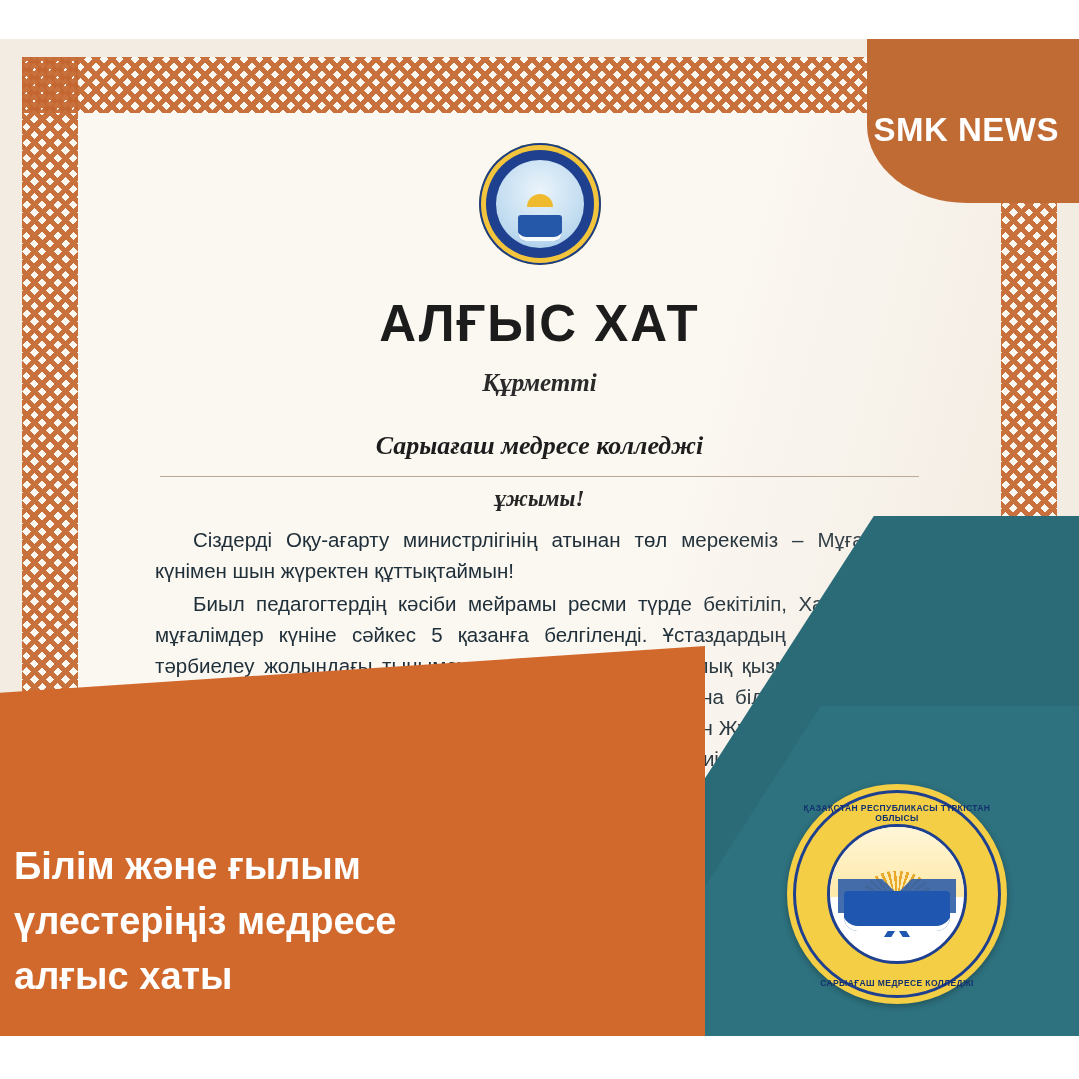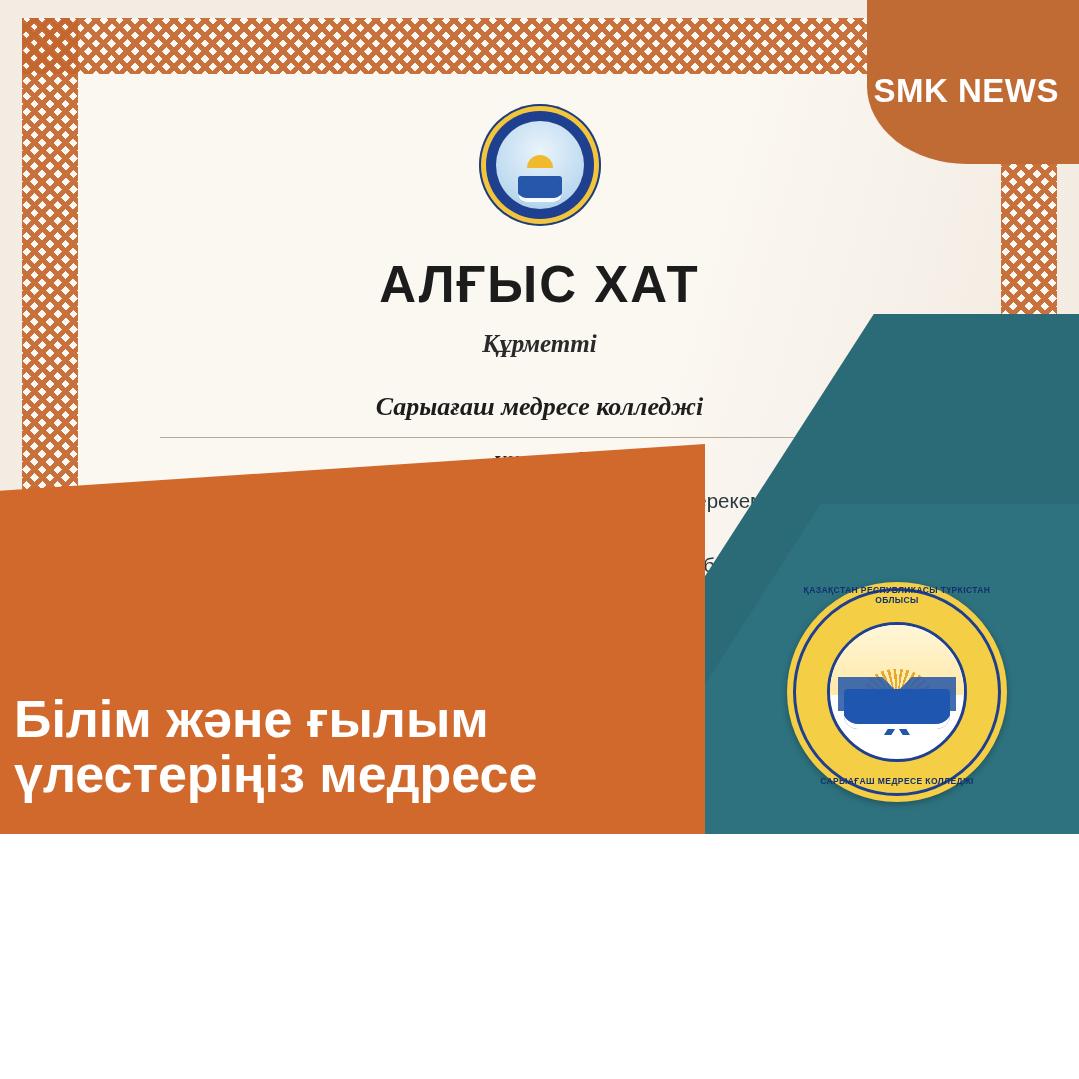--- a/index.html
+++ b/index.html
@@ -3,24 +3,25 @@
 <meta charset="utf-8">
 <style>
   html, body {
     margin: 0;
     padding: 0;
     background: #ffffff;
   }
   #page {
     position: relative;
     width: 1079px;
-    height: 834px;
+    height: 997px;
     overflow: hidden;
     font-family: "Liberation Sans", sans-serif;
     background: #efe7dd;
+    margin-top: 39px;
   }
 
   
   .paper {
     position: absolute;
     inset: 0;
     background: #f3ece2;
   }
   .paper-inner {
     position: absolute;
@@ -228,21 +229,21 @@
     height: 390px;
     background: #d2692c;
     clip-path: polygon(0% 12%, 100% 0%, 100% 100%, 0% 100%);
   }
   .caption-text {
     position: absolute;
     left: 14px;
     bottom: 32px;
     width: 620px;
     color: #ffffff;
-    font-size: 52px;
+    font-size: 38px;
     line-height: 55px;
     font-weight: 700;
     letter-spacing: 0px;
   }
 
   
   .seal {
     position: absolute;
     right: 72px;
     bottom: 32px;
@@ -307,21 +308,21 @@
   }
   .seal-top-text, .seal-bottom-text {
     position: absolute;
     left: 0; right: 0;
     text-align: center;
     font-size: 8.5px;
     font-weight: 700;
     color: #13306e;
     letter-spacing: .4px;
   }
-  .seal-top-text { top: 3px; }
+  .seal-top-text { top: 19px; }
   .seal-bottom-text { bottom: 16px; }
 </style>
 </head>
 <body>
 
 <div id="page">
 
   <div class="paper">
     <div class="paper-inner"></div>
 
@@ -360,20 +361,21 @@
     <div class="badge-label">SMK NEWS</div>
   </div>
 
   <div class="teal-wedge"></div>
   <div class="teal-wedge-2"></div>
 
   <div class="caption-wedge"></div>
   <div class="caption-text">
     <div>Білім және ғылым</div>
     <div>үлестеріңіз медресе</div>
+    <div>алғыс хаты</div>
   </div>
 
   <div class="seal">
     <div class="ring1"></div>
     <div class="seal-top-text">ҚАЗАҚСТАН РЕСПУБЛИКАСЫ ТҮРКІСТАН ОБЛЫСЫ</div>
     <div class="seal-bottom-text">САРЫАҒАШ МЕДРЕСЕ КОЛЛЕДЖІ</div>
     <div class="ring2">
       <div class="sky"></div>
       <div class="rays"></div>
       <div class="mtn"></div>

